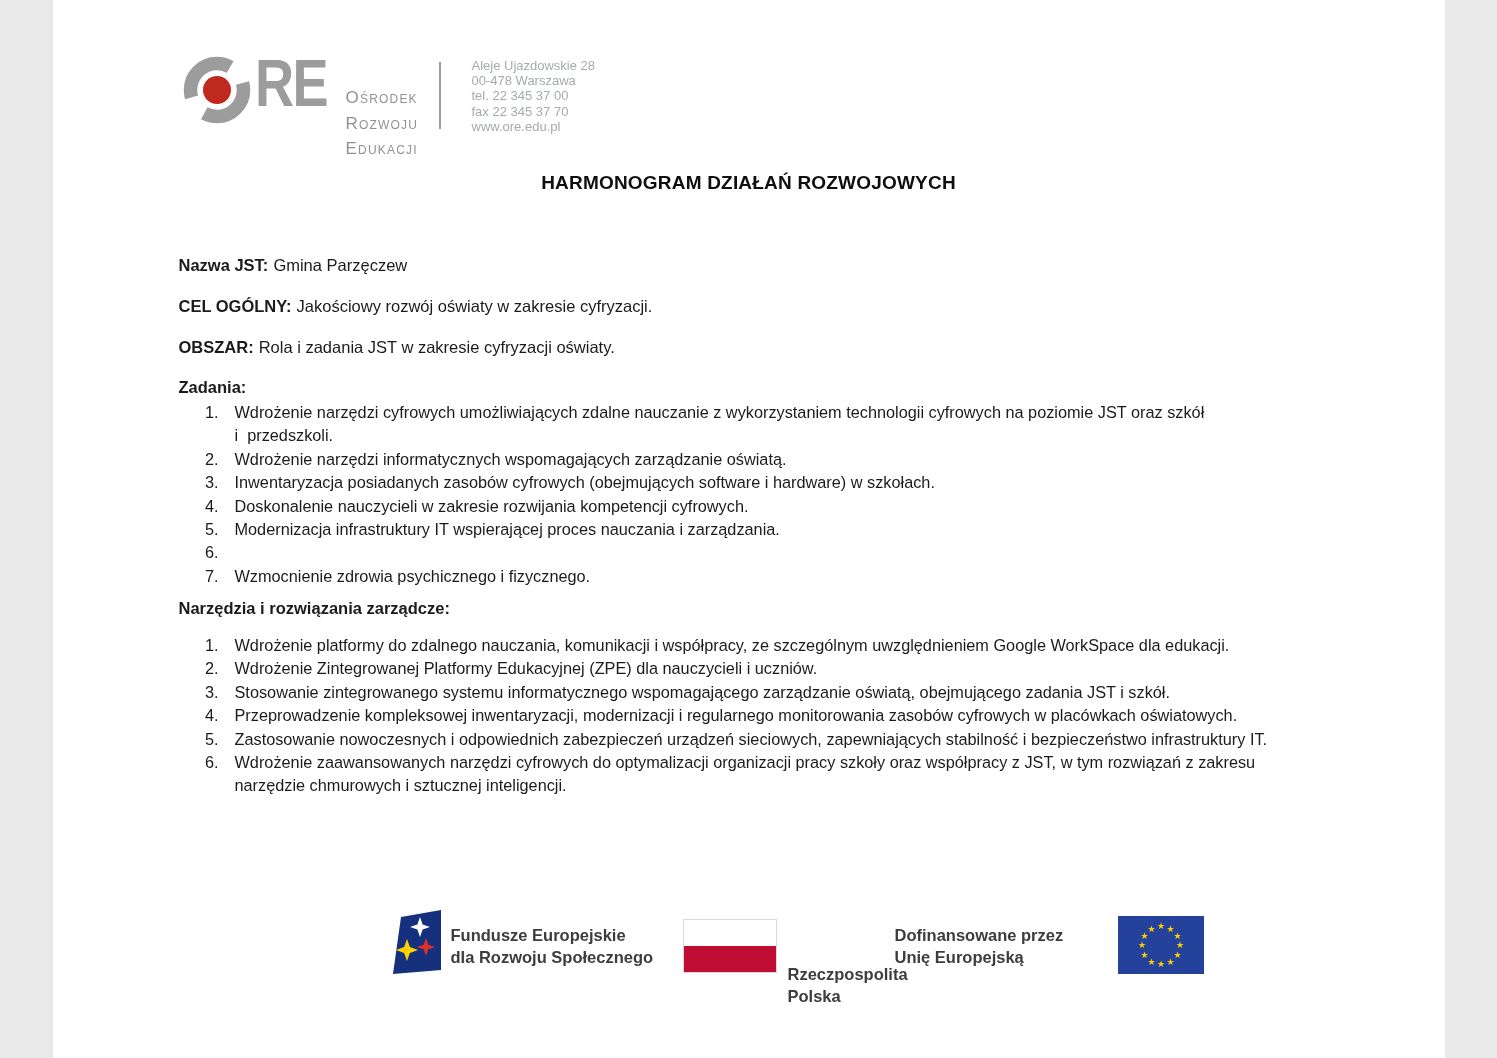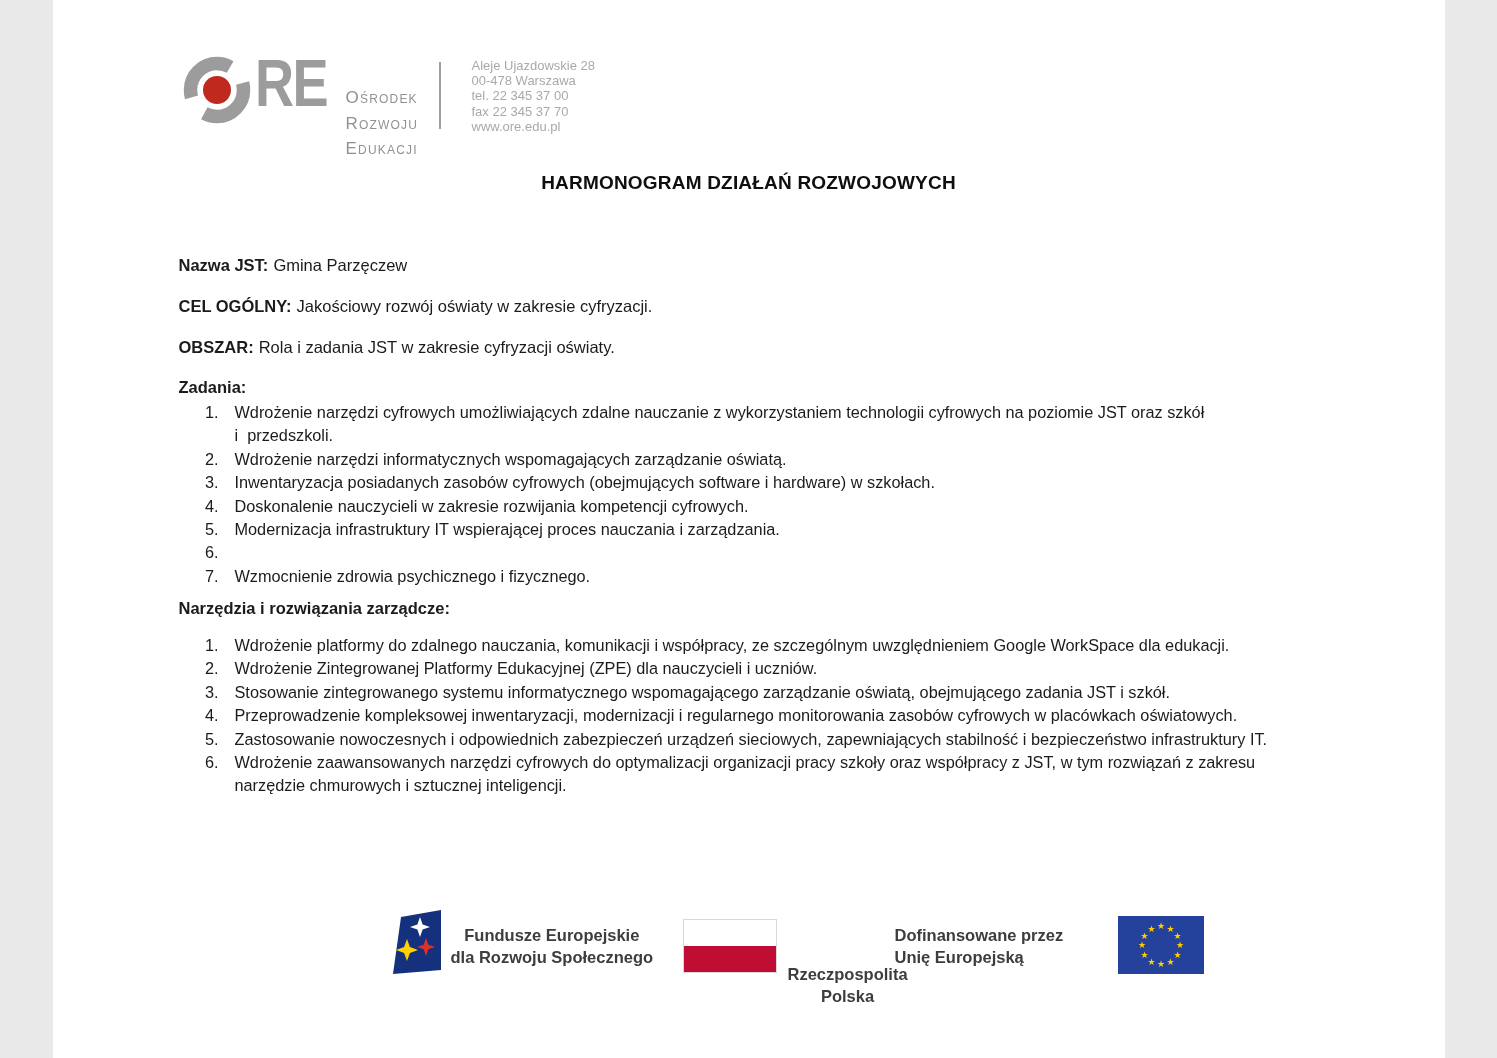--- a/index.html
+++ b/index.html
@@ -38,21 +38,21 @@
   .olist{position:absolute;left:126px;width:1348px;font-size:16.3px;line-height:23.4px;}
   .olist-1{top:401px}
   .olist-2{top:634px}
   .oli{display:flex;align-items:flex-start;}
   .oli .num{flex:0 0 40px;text-align:right;}
   .oli .txt{margin-left:16px;white-space:pre-wrap;}
   
   .f-flag-fe{position:absolute;left:340px;top:910px;}
   .f-label{
     position:absolute;font-size:16.5px;font-weight:bold;line-height:21.5px;
-    color:#3d3d3d;white-space:pre-line;text-align:center;
+    color:#3d3d3d;white-space:pre-line;
   }
   .f-fe-text{left:398px;top:925px;}
   .f-flag-pl{
     position:absolute;left:630px;top:919px;width:92px;height:52px;
     border:1px solid #d9d9d9;
     background:linear-gradient(to bottom,#ffffff 0 50%, #c00d33 50% 100%);
   }
   .f-pl-text{left:735px;top:925px;margin-top:39px;}
   .f-eu-text{left:842px;top:925px;width:210px;text-align:left;}
   .f-flag-eu{position:absolute;left:1065px;top:916px;}

